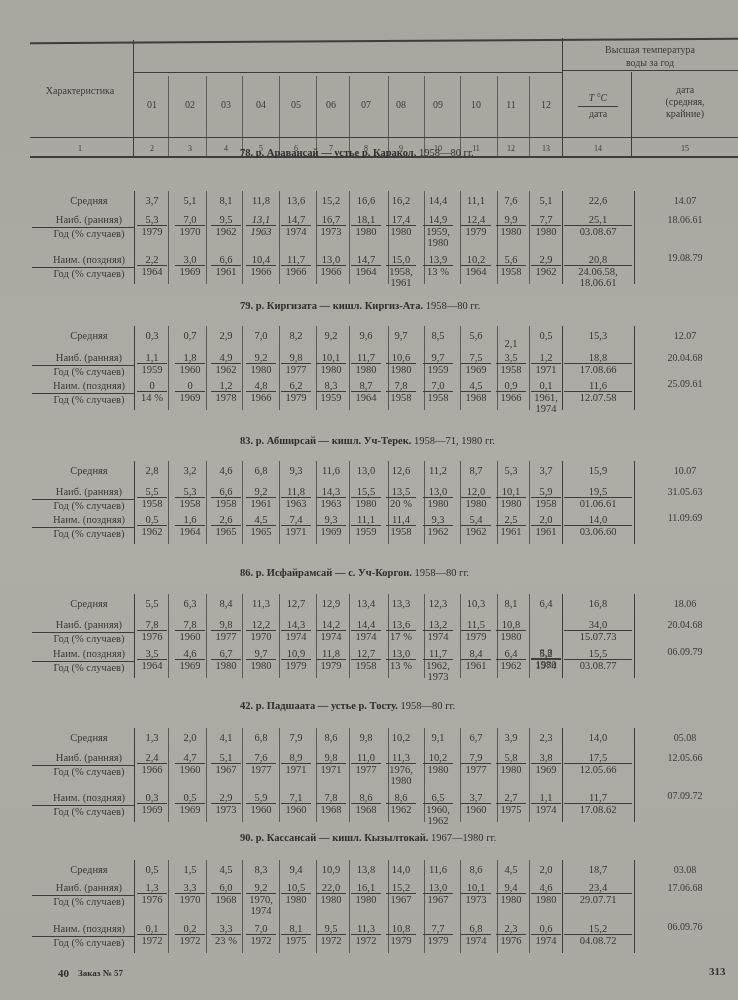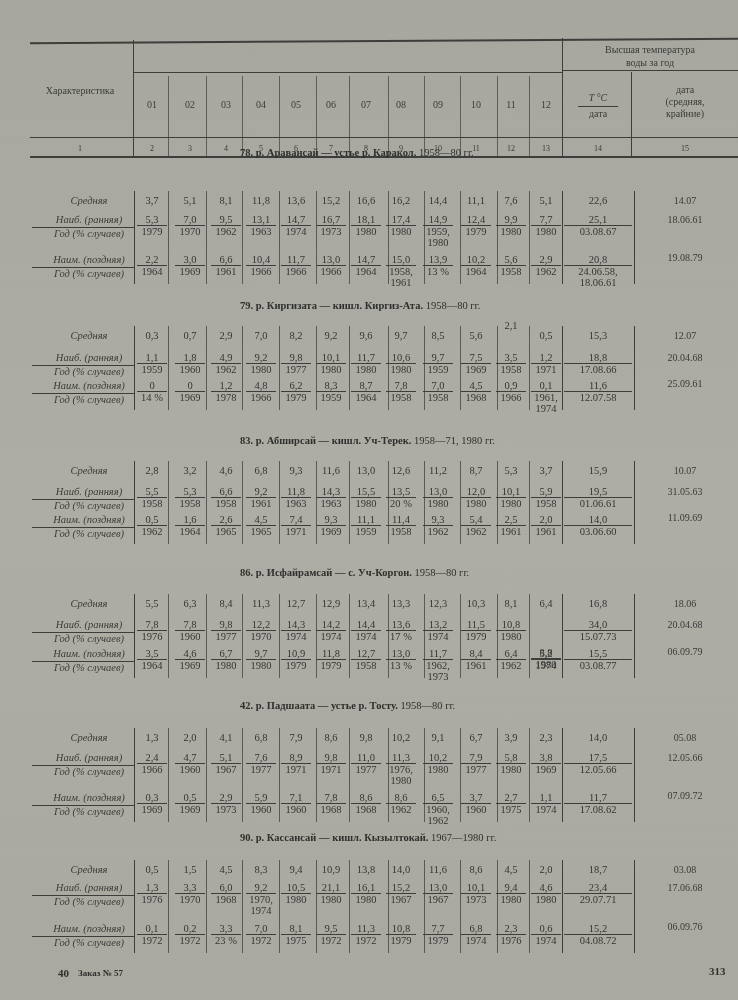--- a/index.html
+++ b/index.html
@@ -7,21 +7,21 @@
        font-family:"Liberation Serif","DejaVu Serif",serif;color:#3a3a38;}
   .page{position:absolute;left:0;top:0;width:738px;height:1000px;
         background:linear-gradient(180deg,#a7a7a0 0%,#adaca5 50%,#a9a8a1 100%);}
   .hline{position:absolute;background:#3d3d3b;}
   .vline{position:absolute;background:#3d3d3b;width:1px;}
   .txt{position:absolute;white-space:nowrap;font-size:10.5px;line-height:12px;text-align:center;}
   .hdr{font-size:10px;color:#3b3b39;}
   .colnum{font-size:8px;color:#3b3b39;}
   .sec-title{position:absolute;font-size:10.5px;white-space:nowrap;color:#2f2f2d;}
   .sec-title b{font-weight:bold;}
-  .rowlabel{position:absolute;font-size:10.5px;white-space:nowrap;text-align:center;width:118px;color:#3b3b39;font-style:italic;}
+  .rowlabel{position:absolute;font-size:10.5px;white-space:nowrap;text-align:center;width:118px;color:#3b3b39;}
   .frac{position:absolute;width:40px;text-align:center;font-size:10.5px;line-height:11px;color:#353533;}
   .frac .top{display:block;border-bottom:1px solid #3d3d3b;margin:0 5px;padding-bottom:0;}
   .frac .bot{display:block;}
   .mean{position:absolute;width:40px;text-align:center;font-size:10.5px;color:#353533;}
   .maxcell{position:absolute;width:80px;text-align:center;font-size:10.5px;line-height:11px;color:#353533;}
   .maxcell .top{display:block;border-bottom:1px solid #3d3d3b;margin:0 6px;}
   .datecell{position:absolute;width:70px;text-align:center;font-size:10px;color:#3a3a38;}
   .labelline{position:absolute;height:1px;background:#3d3d3b;}
   .footer{position:absolute;font-size:11px;font-weight:bold;color:#2f2f2d;}
 </style>
@@ -140,21 +140,21 @@
         <div class="mean" style="left: 206px; top: 195px;">8,1</div>
         <div class="frac" style="left: 206px; top: 214px;">
           <span class="top">9,5</span>
           <span class="bot" style="white-space:pre-line;">1962</span>
         </div>
         <div class="frac" style="left: 206px; top: 254px;">
           <span class="top">6,6</span>
           <span class="bot" style="white-space:pre-line;">1961</span>
         </div>
         <div class="mean" style="left: 241px; top: 195px;">11,8</div>
-        <div class="frac" style="left: 241px; top: 214px;">
+        <div class="frac" style="left: 241px; top: 214px; font-style: italic;">
           <span class="top">13,1</span>
           <span class="bot" style="white-space:pre-line;">1963</span>
         </div>
         <div class="frac" style="left: 241px; top: 254px;">
           <span class="top">10,4</span>
           <span class="bot" style="white-space:pre-line;">1966</span>
         </div>
         <div class="mean" style="left: 276px; top: 195px;">13,6</div>
         <div class="frac" style="left: 276px; top: 214px;">
           <span class="top">14,7</span>
@@ -349,21 +349,21 @@
         </div>
         <div class="mean" style="left: 456px; top: 330px;">5,6</div>
         <div class="frac" style="left: 456px; top: 352px;">
           <span class="top">7,5</span>
           <span class="bot" style="white-space:pre-line;">1969</span>
         </div>
         <div class="frac" style="left: 456px; top: 380px;">
           <span class="top">4,5</span>
           <span class="bot" style="white-space:pre-line;">1968</span>
         </div>
-        <div class="mean" style="left: 491px; top: 320px;">2,1</div>
+        <div class="mean" style="left: 491px; top: 338px;">2,1</div>
         <div class="frac" style="left: 491px; top: 352px;">
           <span class="top">3,5</span>
           <span class="bot" style="white-space:pre-line;">1958</span>
         </div>
         <div class="frac" style="left: 491px; top: 380px;">
           <span class="top">0,9</span>
           <span class="bot" style="white-space:pre-line;">1966</span>
         </div>
         <div class="mean" style="left: 526px; top: 330px;">0,5</div>
         <div class="frac" style="left: 526px; top: 352px;">
@@ -887,21 +887,21 @@
         <div class="frac" style="left: 276px; top: 882px;">
           <span class="top">10,5</span>
           <span class="bot" style="white-space:pre-line;">1980</span>
         </div>
         <div class="frac" style="left: 276px; top: 923px;">
           <span class="top">8,1</span>
           <span class="bot" style="white-space:pre-line;">1975</span>
         </div>
         <div class="mean" style="left: 311px; top: 864px;">10,9</div>
         <div class="frac" style="left: 311px; top: 882px;">
-          <span class="top">21,1</span>
+          <span class="top">22,0</span>
           <span class="bot" style="white-space:pre-line;">1980</span>
         </div>
         <div class="frac" style="left: 311px; top: 923px;">
           <span class="top">9,5</span>
           <span class="bot" style="white-space:pre-line;">1972</span>
         </div>
         <div class="mean" style="left: 346px; top: 864px;">13,8</div>
         <div class="frac" style="left: 346px; top: 882px;">
           <span class="top">16,1</span>
           <span class="bot" style="white-space:pre-line;">1980</span>

